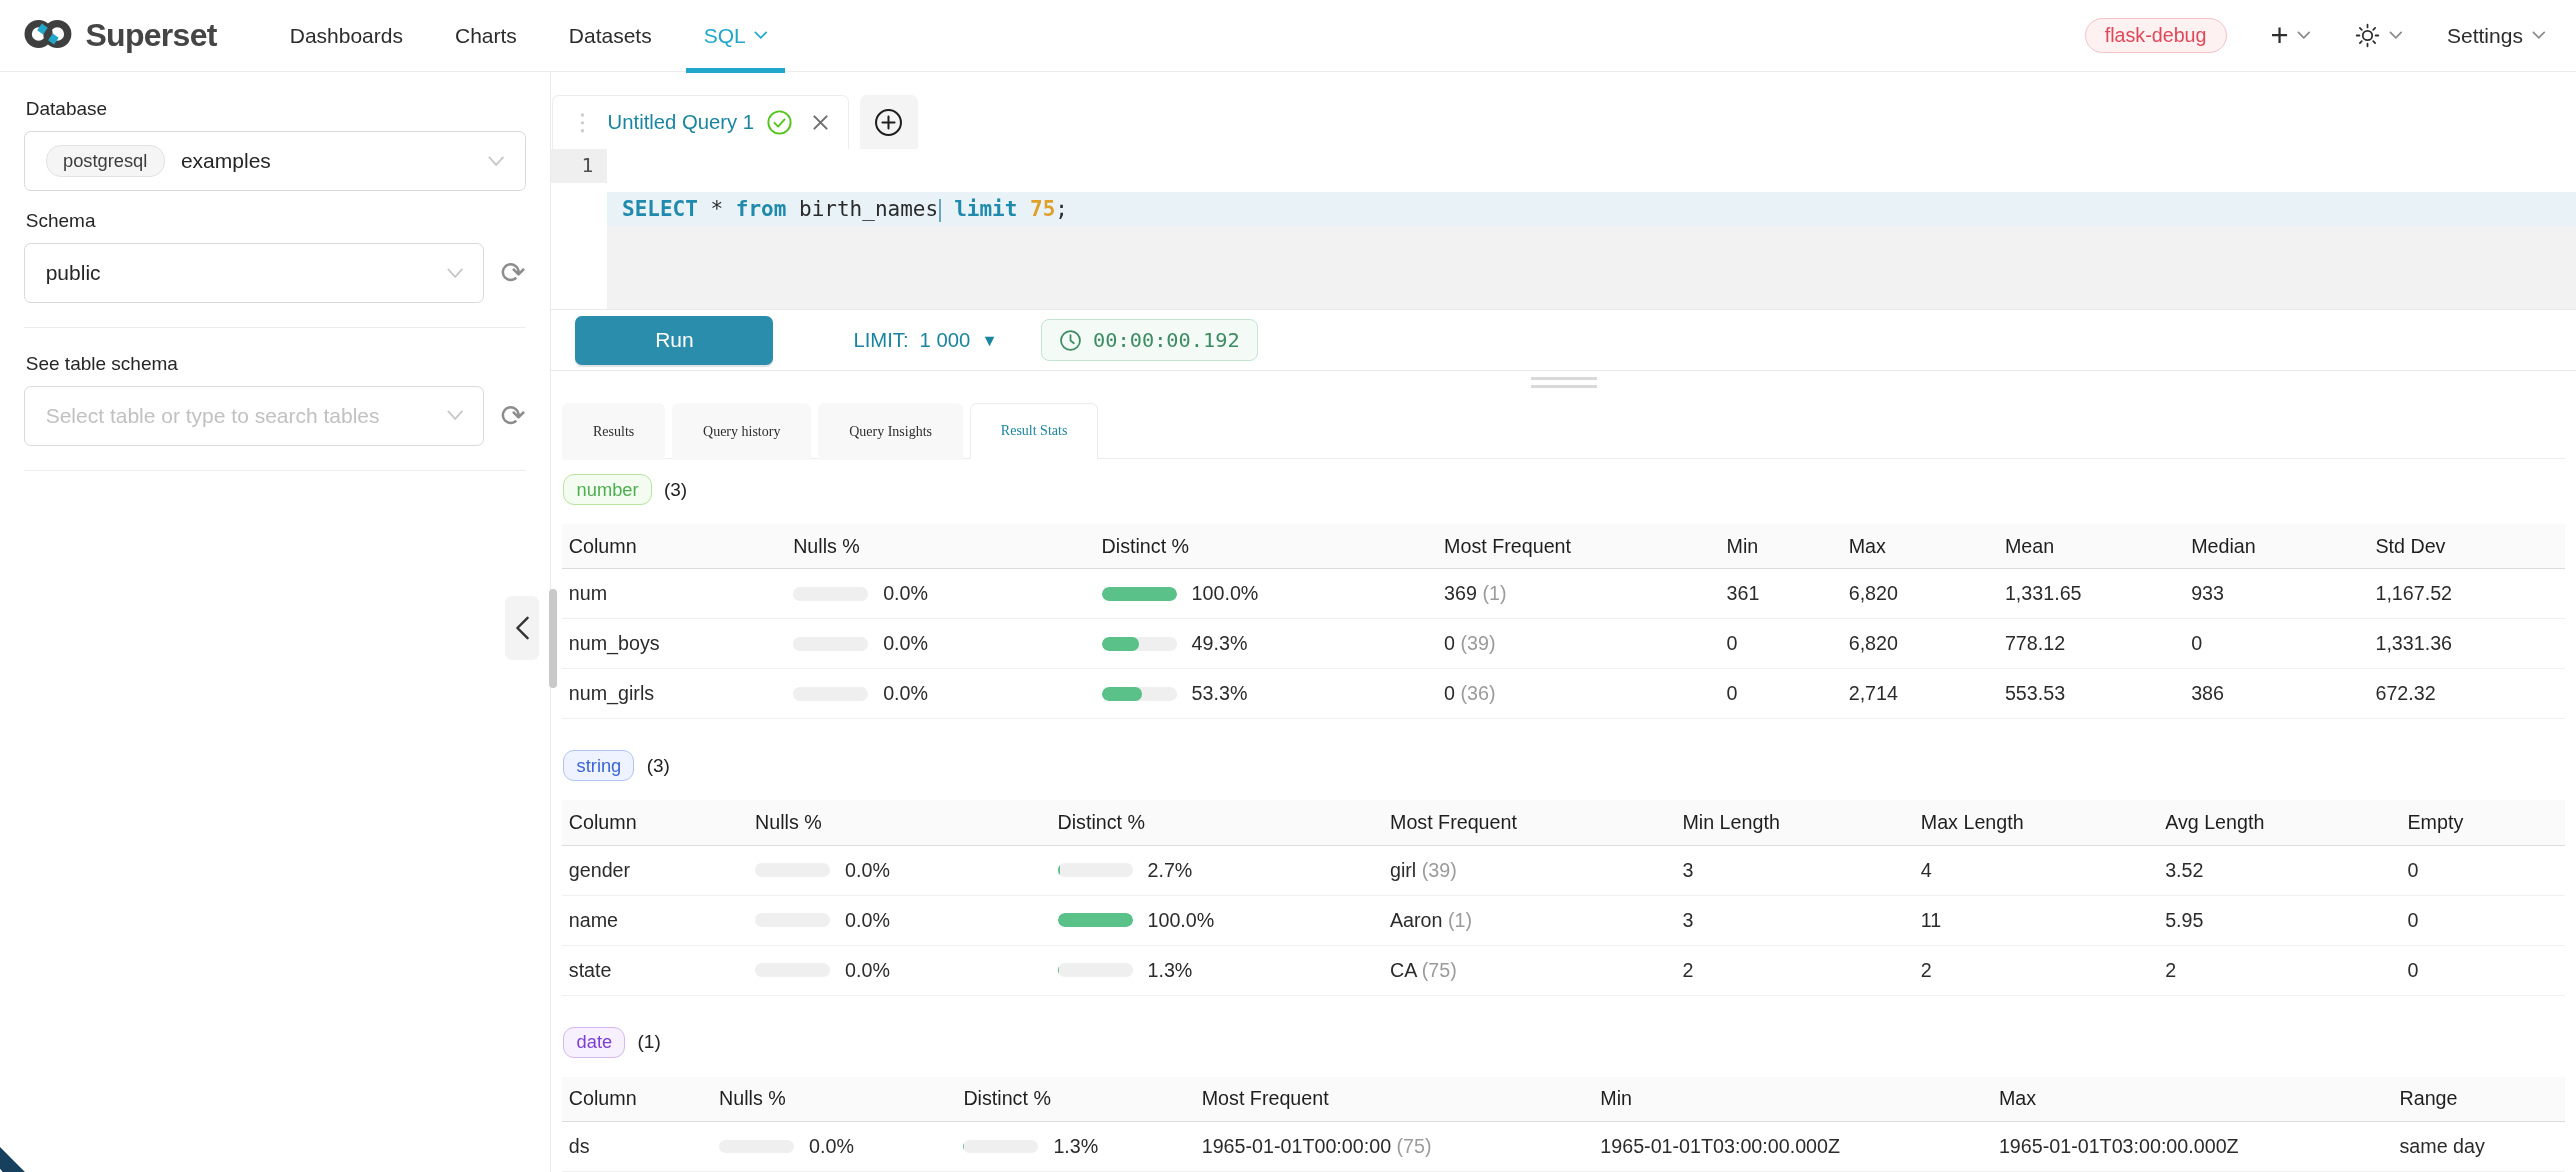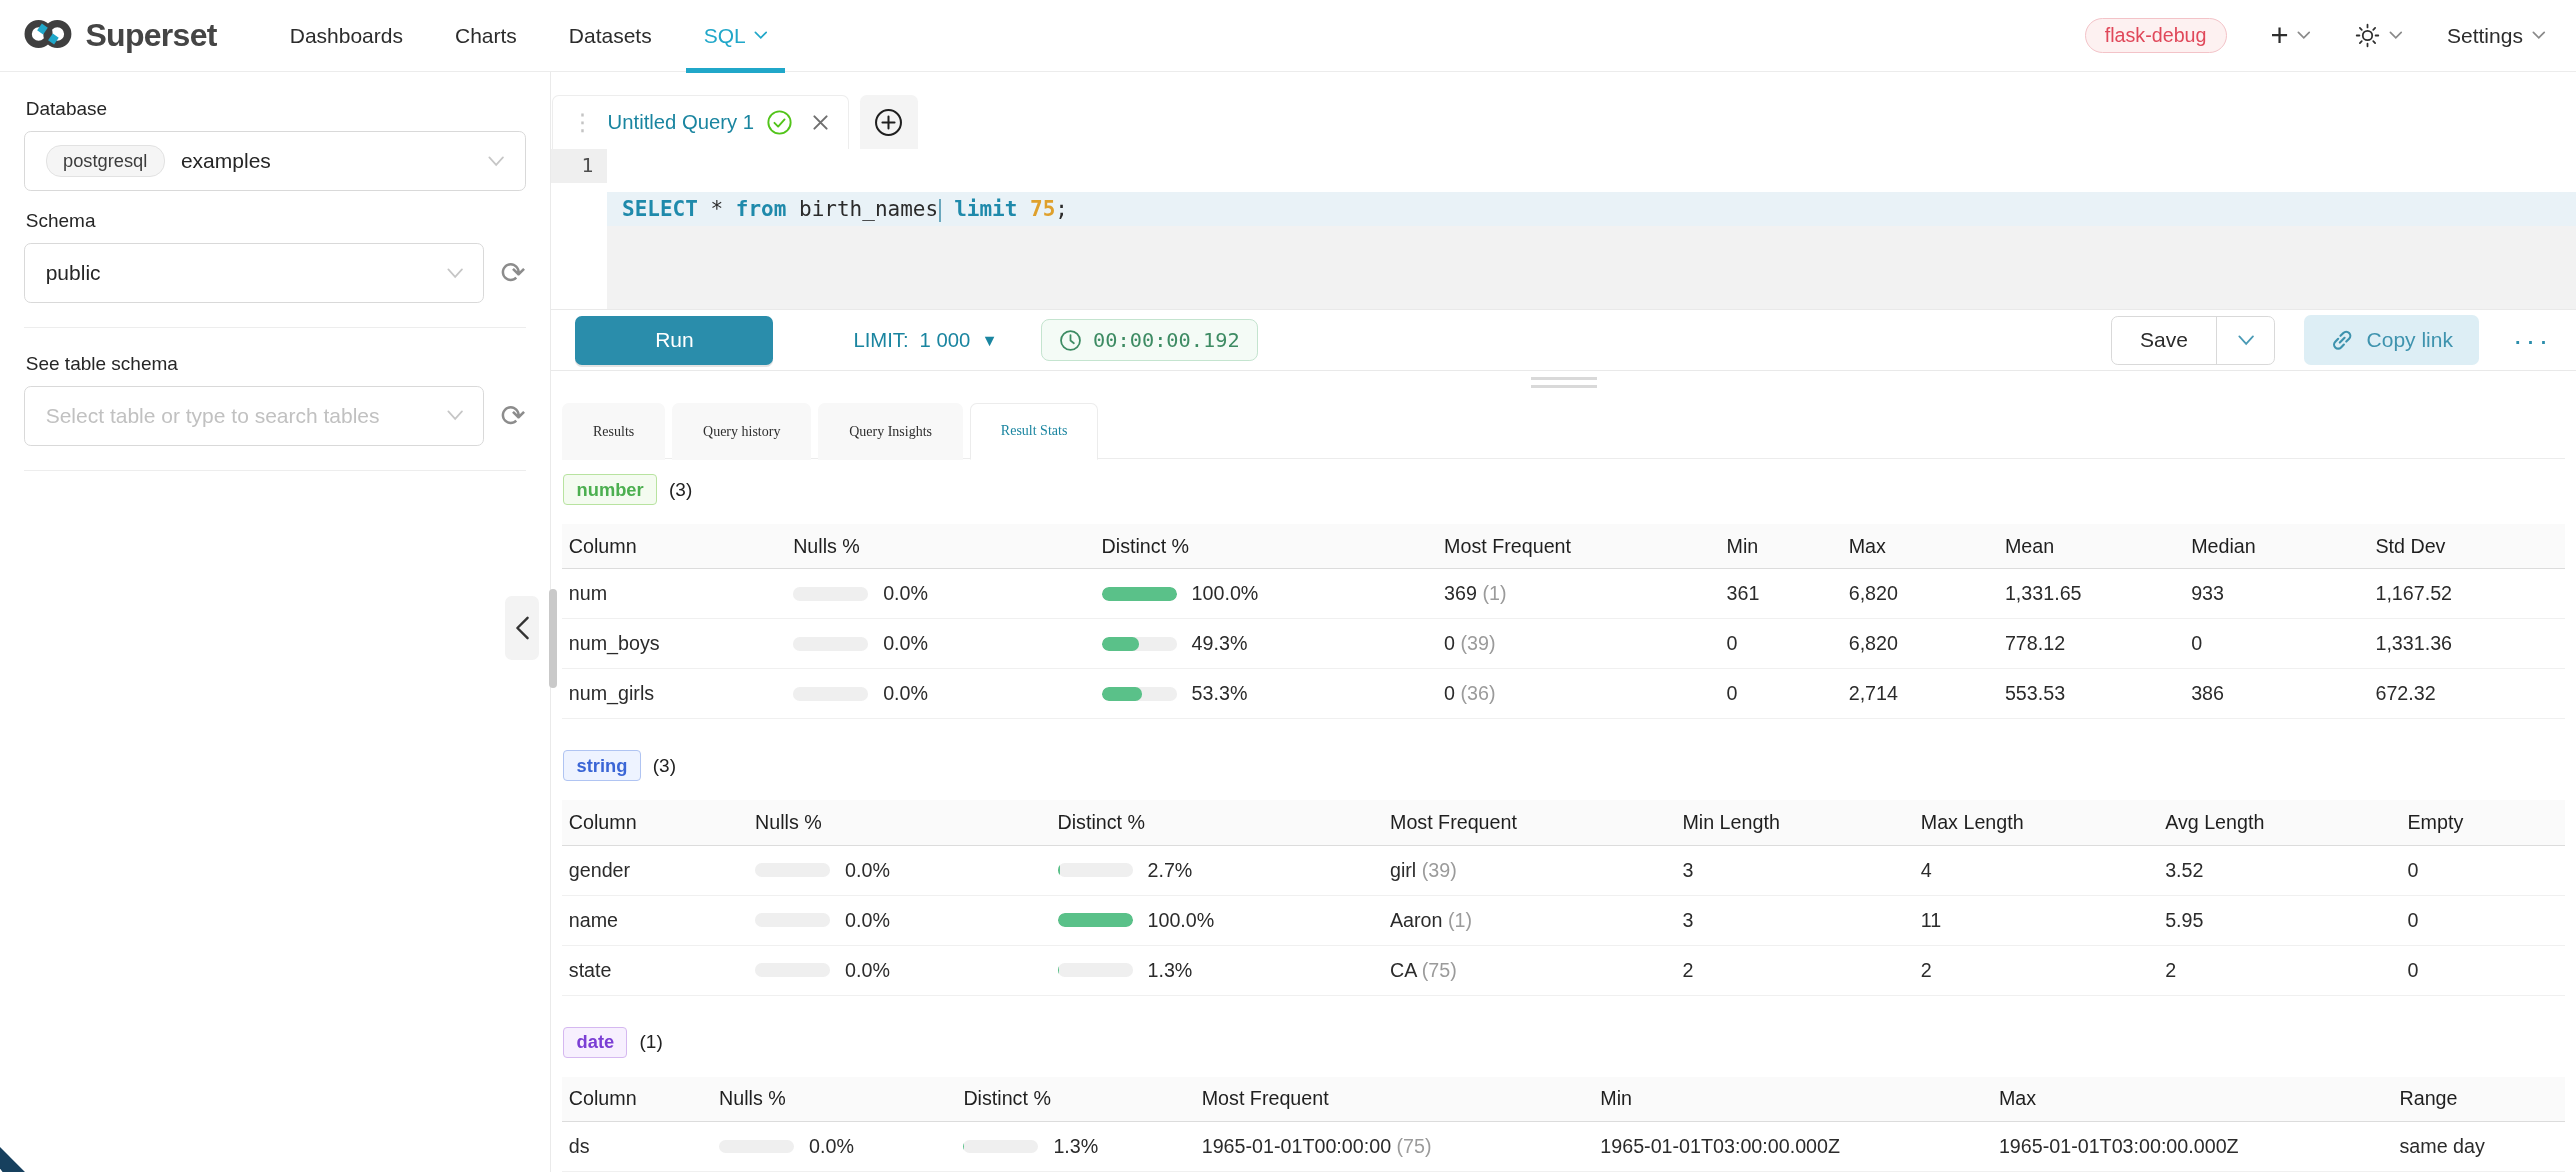--- a/index.html
+++ b/index.html
@@ -99,21 +99,21 @@
                  border-top:3.4px solid #d9d9d9; border-bottom:3.4px solid #d9d9d9; cursor:row-resize; }
   .rtabs { display:flex; gap:6.8px; border-bottom:1.4px solid #ececec; margin-top:12.2px; }
   .rtab { height:57px; padding:0 30px; display:flex; align-items:center; font-size:14px; color:#2e2e2e;
           background:#f8f8f8; border:1.4px solid transparent; border-bottom:none; border-radius:6.8px 6.8px 0 0;
           margin-bottom:-1.4px; cursor:pointer;font-family:Liberation Serif, serif; }
   .rtab.active { background:#fff; color:#1a85a0; border-color:#ececec; border-bottom:1.4px solid #fff; }
 
   .stats-section { margin-top:31px; }
   .stats-section:first-child { margin-top:15px; }
   .tag-row { display:flex; align-items:center; gap:12.2px; margin:0 0 19px 1.4px; }
-  .type-tag { font-size:18.3px; padding:3.4px 12.2px; border-radius:4px; border:1.4px solid; background:#fff;font-weight:bold; }
+  .type-tag { font-size:18.3px; padding:3.4px 12.2px; border-radius:11px; border:1.4px solid; background:#fff; }
   .type-count { font-size:19px; color:#222; }
 
   table.stats-table { width:100%; border-collapse:collapse; table-layout:fixed; }
   .stats-table th { background:#fafafa; text-align:left; font-weight:500; font-size:19.7px; color:#1f1f1f;
                     height:45px; padding:0 6.8px; border-bottom:1.4px solid #dcdcdc; }
   .stats-table td { height:50px; font-size:19.7px; color:#2b2b2b; padding:0 6.8px; border-bottom:1.4px solid #f0f0f0; }
   .bar-wrap { display:flex; align-items:center; gap:15px; }
   .bar-track { width:75px; height:13.6px; background:#efefef; border-radius:6.8px; overflow:hidden; display:inline-block; }
   .bar-fill { display:block; height:100%; background:#5ac189; border-radius:6.8px; }
   .bar-label { font-size:19.7px; color:#2b2b2b; }
@@ -285,41 +285,20 @@
         <span class="limit-caret">▼</span>
       </div>
       <div class="timer-pill">
         <span>
           <svg width="23" height="23" viewBox="0 0 34 34" fill="none" stroke="#3d8b63" stroke-width="2.6">
               <circle cx="17" cy="17" r="14"></circle>
               <path d="M17 9v8l5 4" stroke-linecap="round" stroke-linejoin="round"></path>
             </svg>
         </span>
         <span class="timer-text">00:00:00.192</span>
-      </div>
-      <div class="toolbar-right">
-        <div class="save-split">
-          <div class="save-main">Save</div>
-          <div class="save-caret">
-            <svg width="16.3" height="11" viewBox="0 0 24 16">
-                <path d="M2 2l10 11L22 2" fill="none" stroke="#4a9ab5" stroke-width="2.6" stroke-linecap="round"></path>
-              </svg>
-          </div>
-        </div>
-        <button class="copylink-btn">
-          <span>
-            <svg width="24.4" height="24.4" viewBox="0 0 36 36" fill="none" stroke="#3e93ae" stroke-width="3.2" stroke-linecap="round">
-              <path d="M14.5 21.5l7-7"></path>
-              <path d="M12 16l-4.2 4.2a6 6 0 0 0 8.5 8.5L20.5 24.5"></path>
-              <path d="M24 20l4.2-4.2a6 6 0 0 0-8.5-8.5L15.5 11.5"></path>
-            </svg>
-          </span>
-          <span>Copy link</span>
-        </button>
-        <span class="more-menu">···</span>
       </div>
     </div>
 
     <div class="results">
       <div class="drag-handle"></div>
       <div class="rtabs">
           <div class="rtab">Results</div>
           <div class="rtab">Query history</div>
           <div class="rtab">Query Insights</div>
           <div class="rtab active">Result Stats</div>

